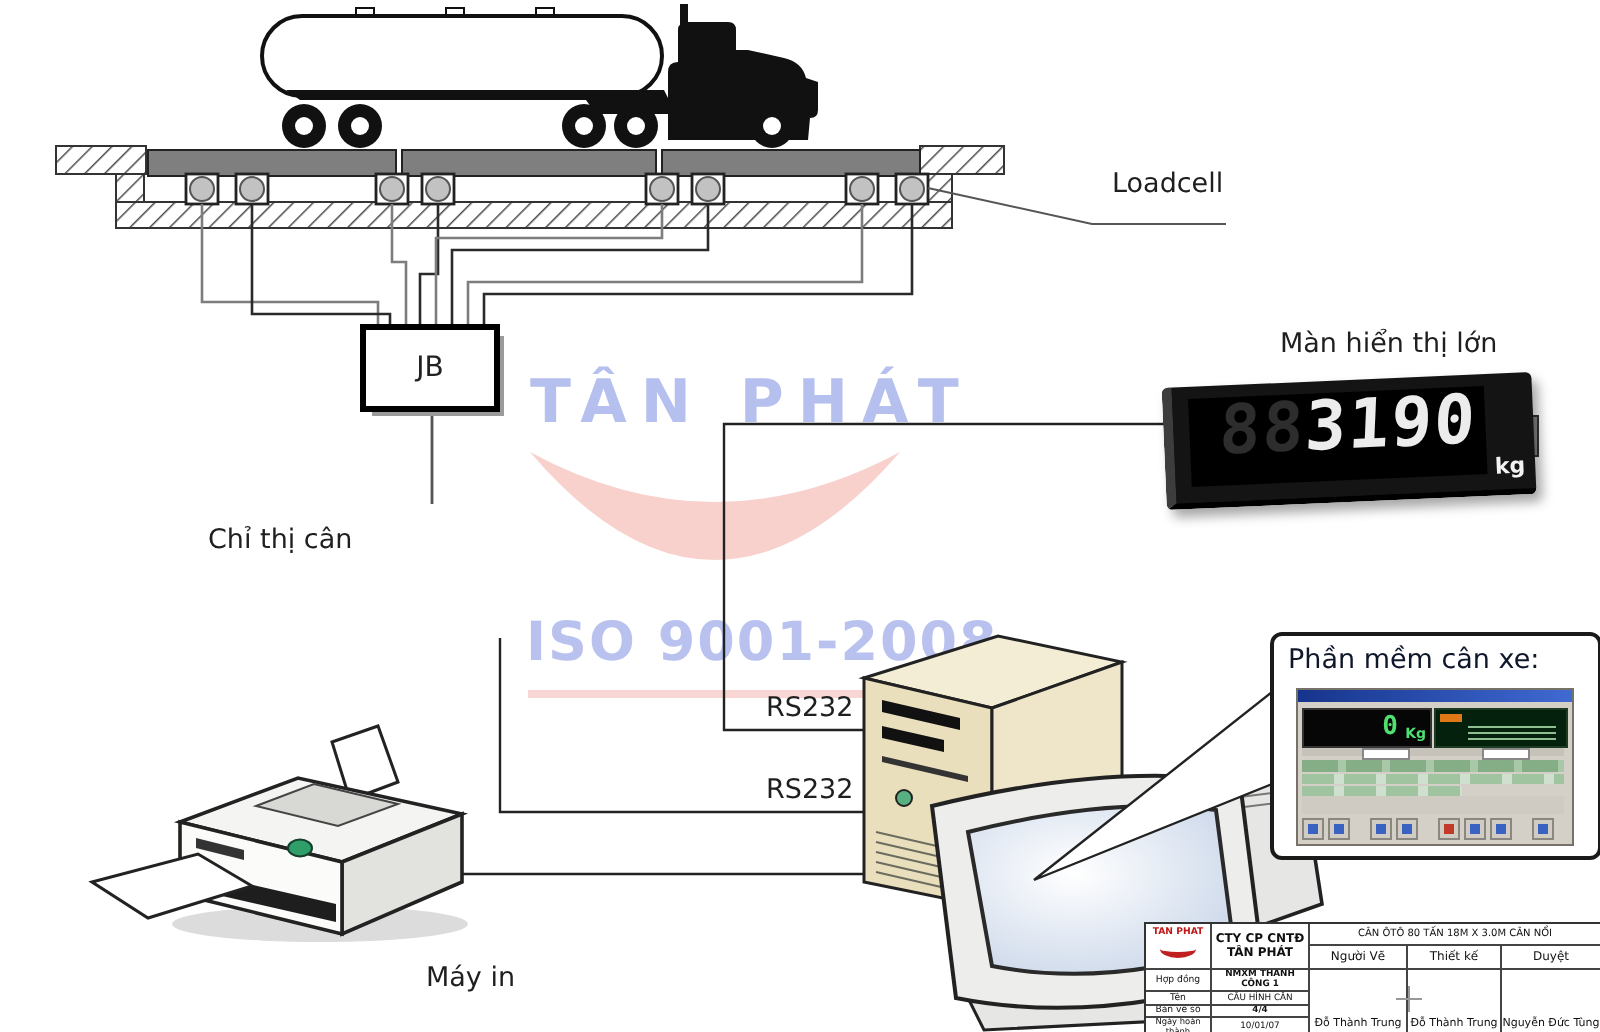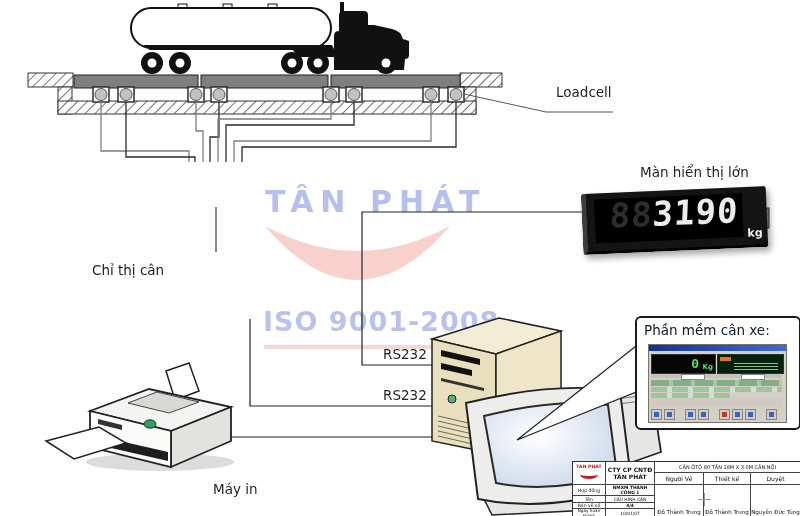--- a/index.html
+++ b/index.html
@@ -248,22 +248,23 @@
         <line x1="610" y1="405" x2="650" y2="400"></line>
       </g>
       <path d="M484,499 L622,489 L630,508 L492,515 Z" fill="#e6e6e4" stroke="#222" stroke-width="1.5"></path>
       <path d="M466,403 Q556,381 620,391 L632,487 Q548,513 478,499 Z" fill="#ededeb" stroke="#222" stroke-width="2"></path>
       <path d="M484,416 Q556,398 608,405 L617,474 Q552,494 496,483 Z" fill="url(#crt)" stroke="#2a2a2a" stroke-width="2"></path>
       <circle cx="612" cy="493" r="3" fill="#39c27a" stroke="#222"></circle>
       <path d="M517,440 L636,346 L636,392 Z" fill="#fff" stroke="#222" stroke-width="1.2"></path>
     </g>
   </svg>
 
-
-  <div class="lbl" style="left:92px;top:262px;">Chỉ thị cân</div>
+  <div id="jb" class="abs">JB</div>
+
+  <div class="lbl" style="left:104px;top:262px;">Chỉ thị cân</div>
 
   <div id="bigdisp" class="abs">
     <div class="screen"></div>
     <div class="digits"><span class="ghost">88</span><span class="lit">3190</span></div>
     <div class="unit">kg</div>
   </div>
   <div class="lbl" style="left:640px;top:164px;">Màn hiển thị lớn</div>
 
   <div class="lbl" style="left:383px;top:346px;">RS232</div>
   <div class="lbl" style="left:383px;top:387px;">RS232</div>

